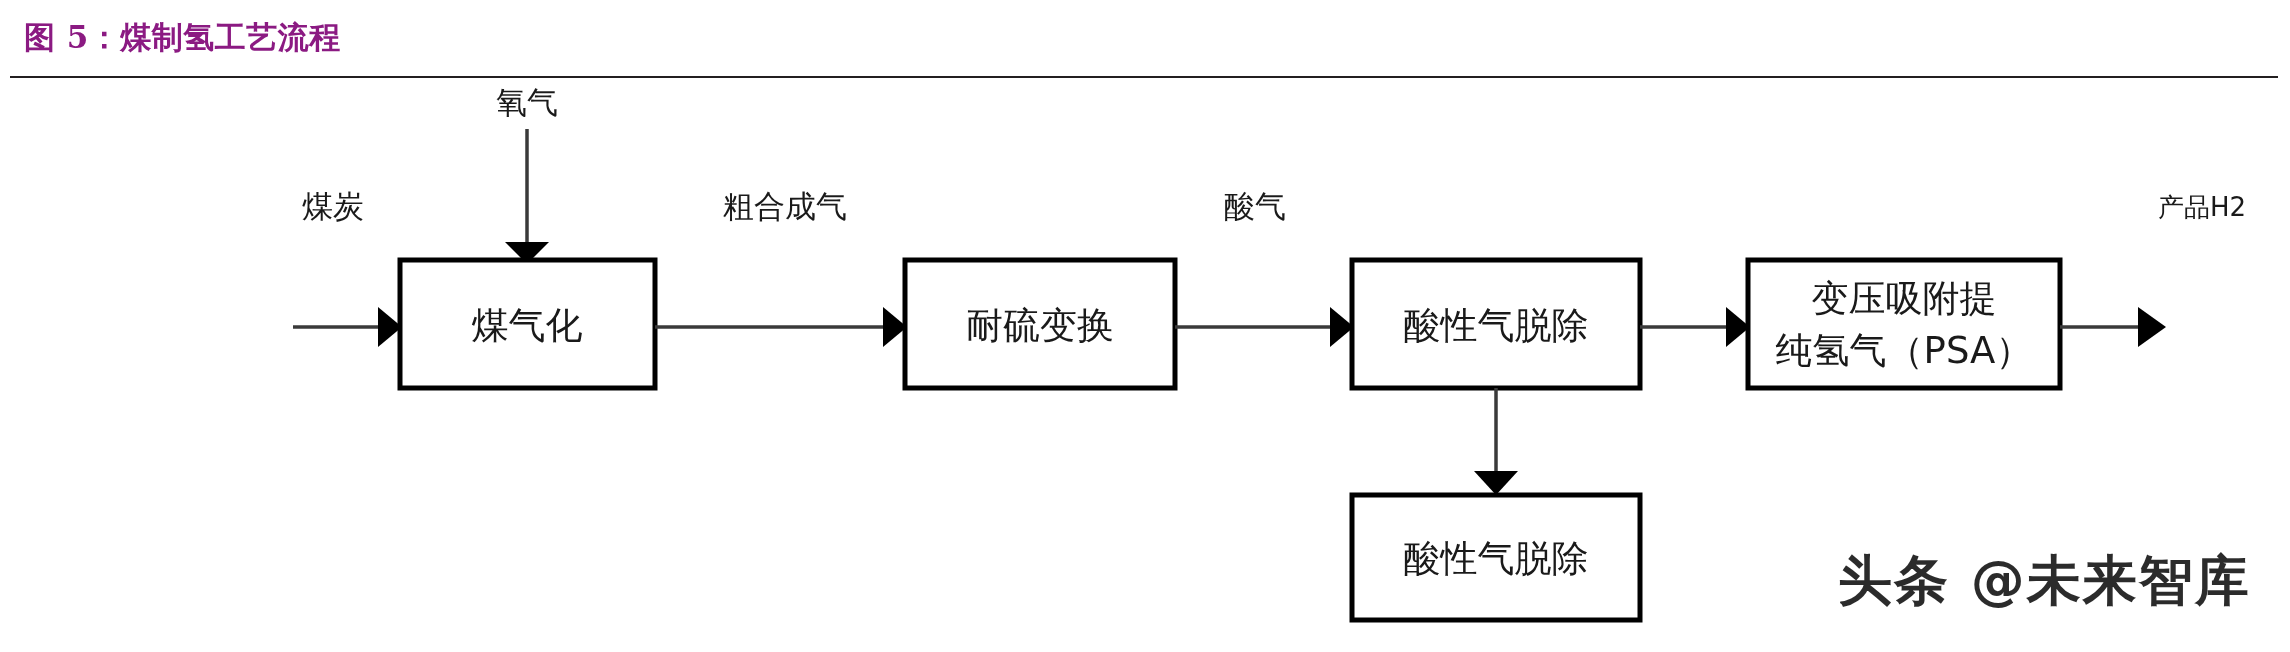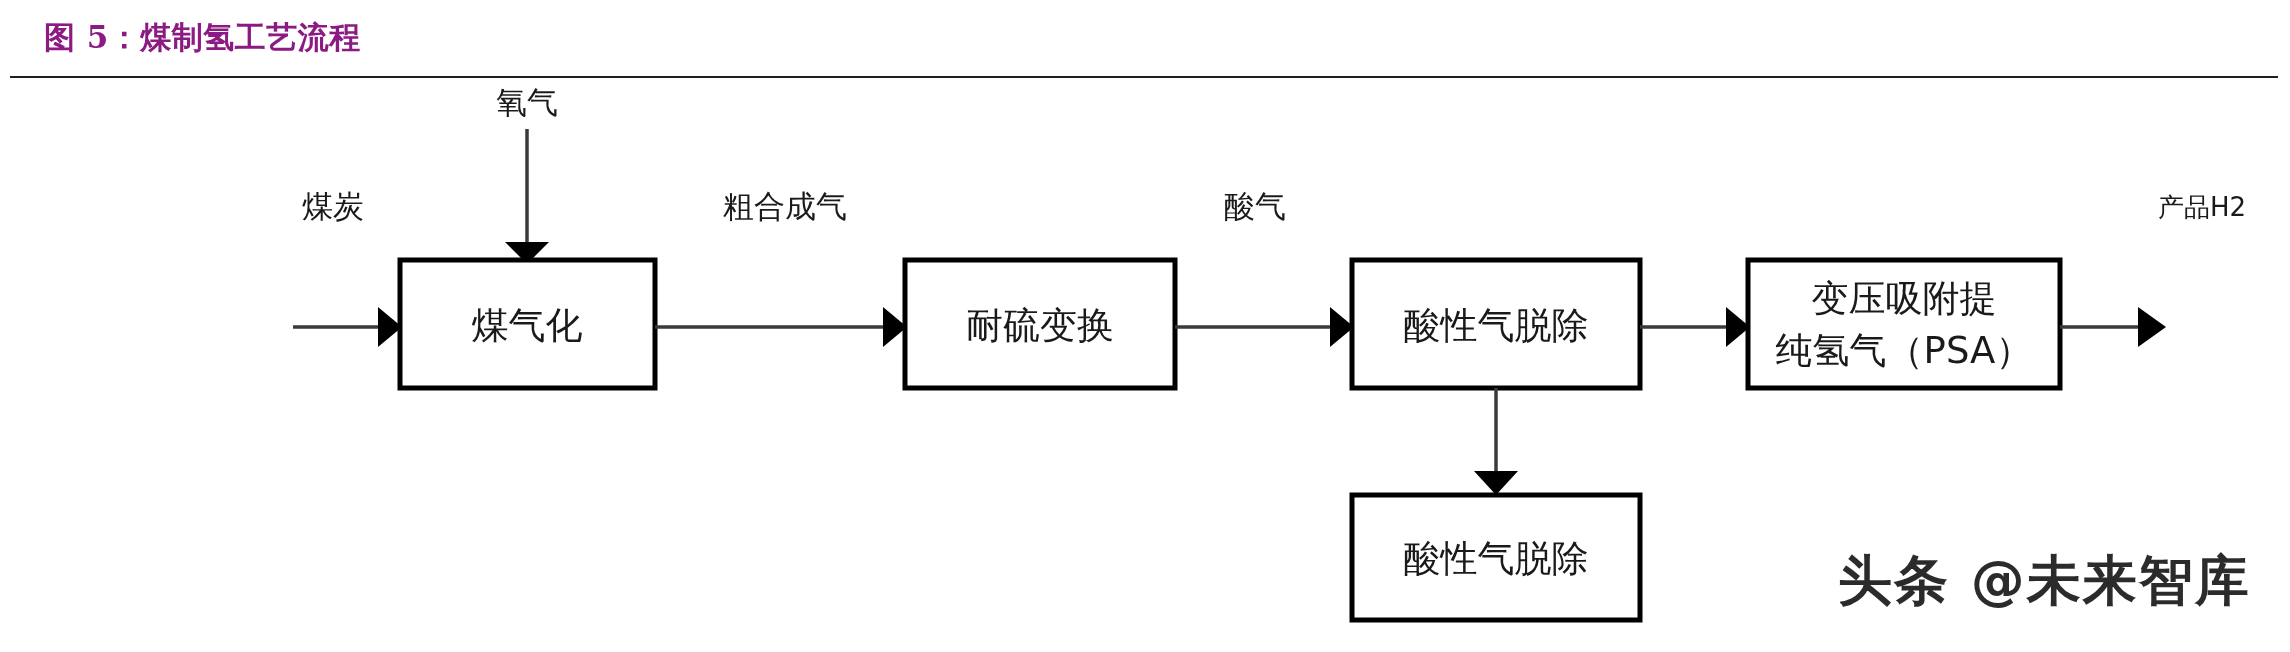--- a/index.html
+++ b/index.html
@@ -23,21 +23,20 @@
   .fig-title {
     position: absolute;
     left: 24px;
     top: 17px;
     font-family: "DejaVu Serif", "Liberation Serif", serif;
     font-size: 31px;
     font-weight: bold;
     color: #8B1A82;
     letter-spacing: 0.5px;
     white-space: nowrap;
-    margin-left: 20px;
   }
   .title-rule {
     position: absolute;
     left: 10px;
     top: 76px;
     width: 2268px;
     height: 2px;
     background: #231f20;
   }
   .diagram {

